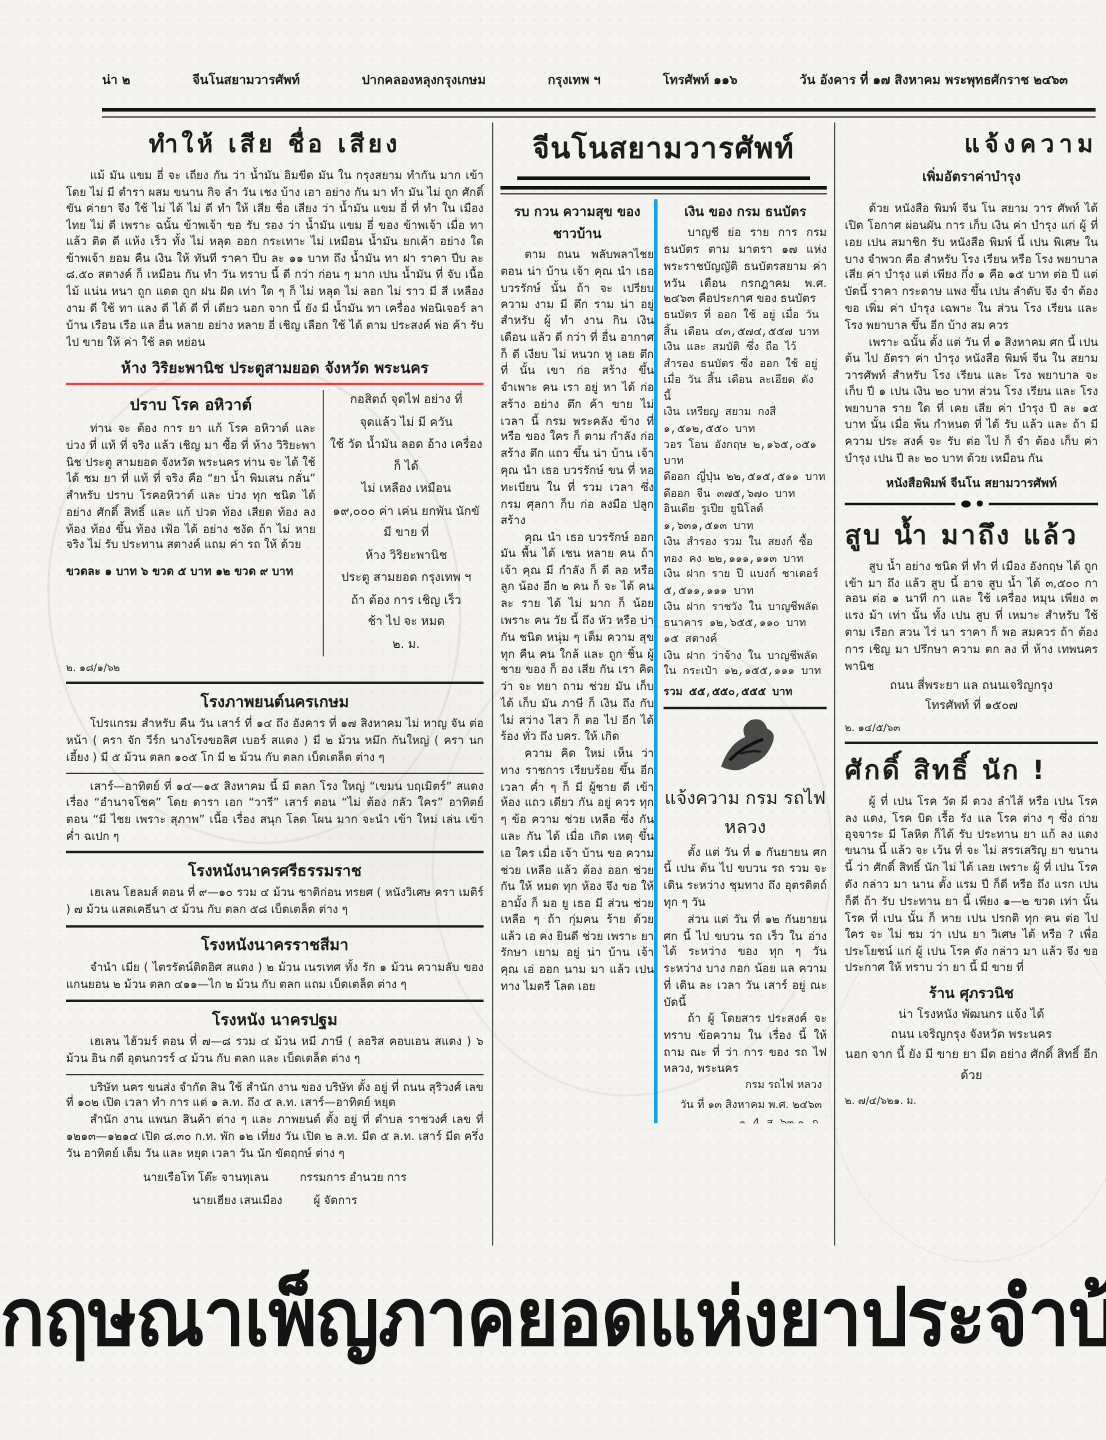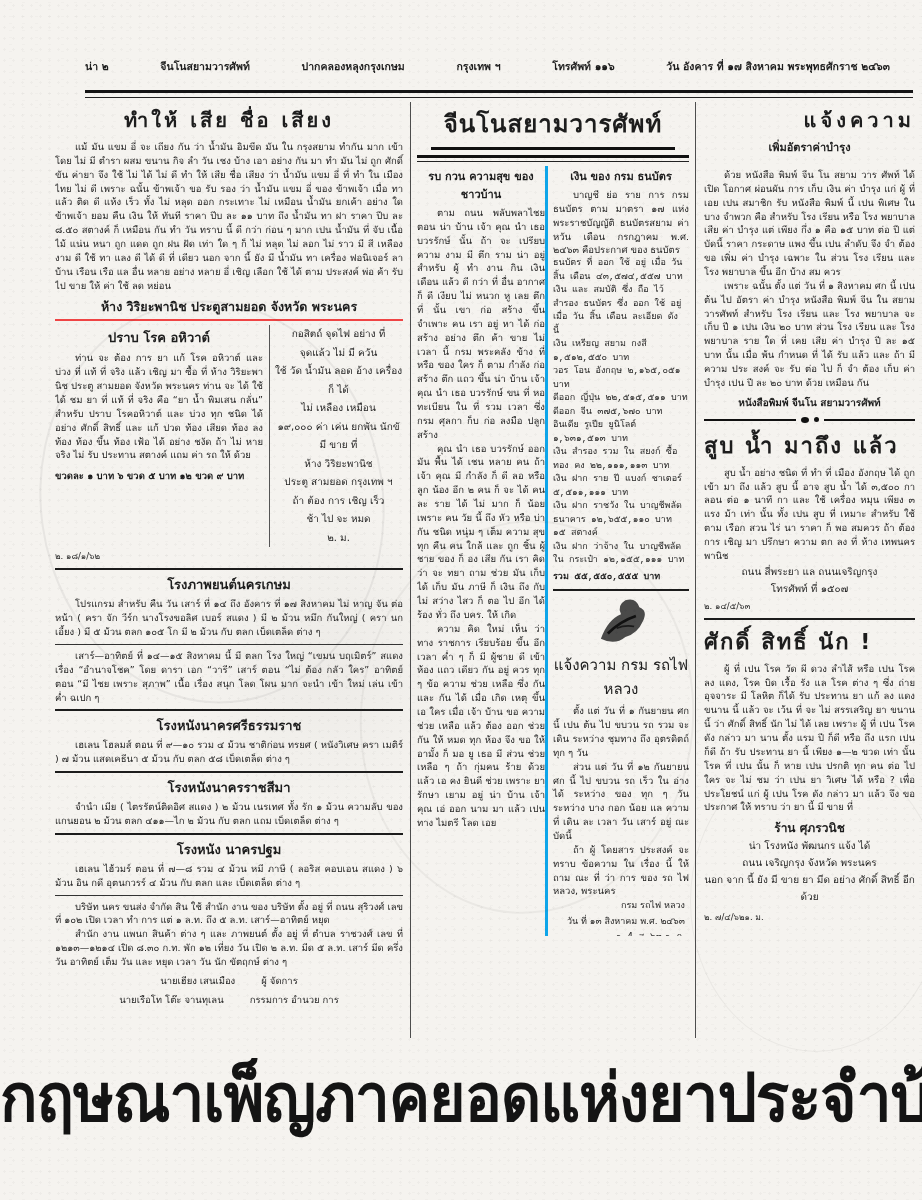--- a/index.html
+++ b/index.html
@@ -163,26 +163,26 @@
     <div class="rule"></div>
 
     <div class="sec-title">โรงหนัง นาครปฐม</div>
     <div class="body-txt indent">เฮเลน ไฮ้วมร์ ตอน ที่ ๗—๘ รวม ๔ ม้วน หมี ภาษี ( ลอริส คอบเอน สแดง ) ๖ ม้วน อิน กดี อุตนกวรร์ ๔ ม้วน กับ ตลก และ เบ็ดเตล็ด ต่าง ๆ</div>
     <div class="rule thin"></div>
 
     <div class="body-txt indent">บริษัท นคร ขนส่ง จำกัด สิน ใช้    สำนัก งาน ของ บริษัท ตั้ง อยู่ ที่ ถนน สุริวงศ์ เลข ที่ ๑๐๒    เปิด เวลา ทำ การ แต่ ๑ ล.ท. ถึง ๕ ล.ท.    เสาร์—อาทิตย์ หยุด</div>
     <div class="body-txt indent">สำนัก งาน แพนก สินค้า ต่าง ๆ และ ภาพยนต์ ตั้ง อยู่ ที่ ตำบล ราชวงศ์ เลข ที่ ๑๒๑๓—๑๒๑๔ เปิด ๘.๓๐ ก.ท. พัก ๑๒ เที่ยง วัน    เปิด ๒ ล.ท. มีด ๕ ล.ท.    เสาร์ มีด ครึ่ง วัน อาทิตย์ เต็ม วัน    และ หยุด เวลา วัน นัก ขัตฤกษ์ ต่าง ๆ</div>
 
     <div class="signoff">
+      <span>นายเรือโท โต๊ะ จานทุเลน</span>
+      <span>กรรมการ อำนวย การ</span>
+    </div>
+    <div class="signoff">
       <span>นายเฮียง เสนเมือง</span>
       <span>ผู้ จัดการ</span>
-    </div>
-    <div class="signoff">
-      <span>นายเรือโท โต๊ะ จานทุเลน</span>
-      <span>กรรมการ อำนวย การ</span>
     </div>
   </div>
 
   <div class="vline"></div>
 
   <div class="col col-center">
     <div class="masthead">จีนโนสยามวารศัพท์</div>
     <div class="m-rule"></div>
     <div class="m-rule2"></div>
 

